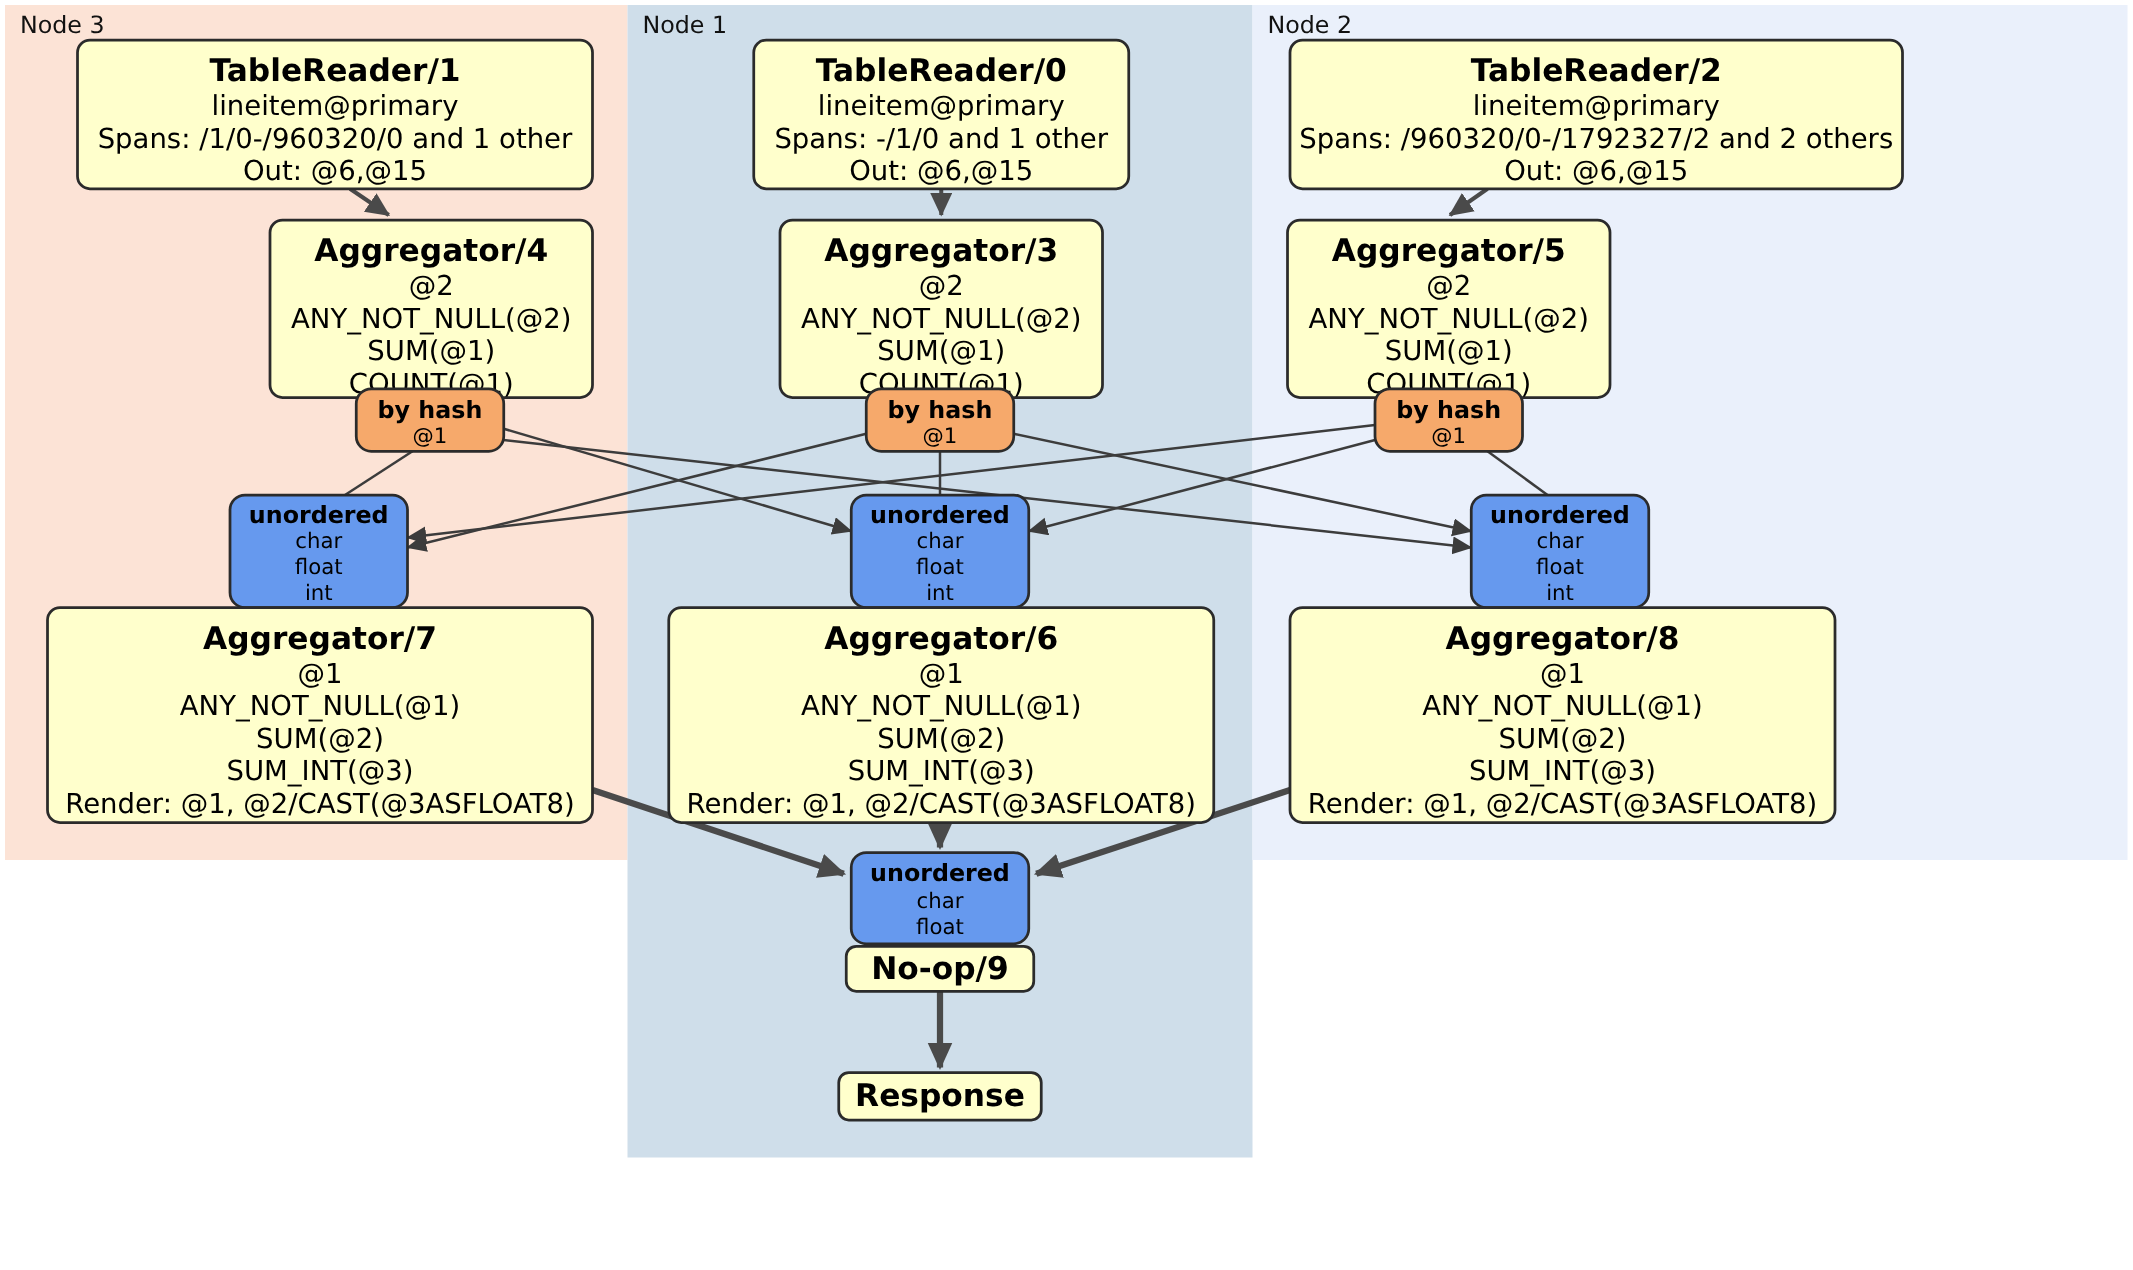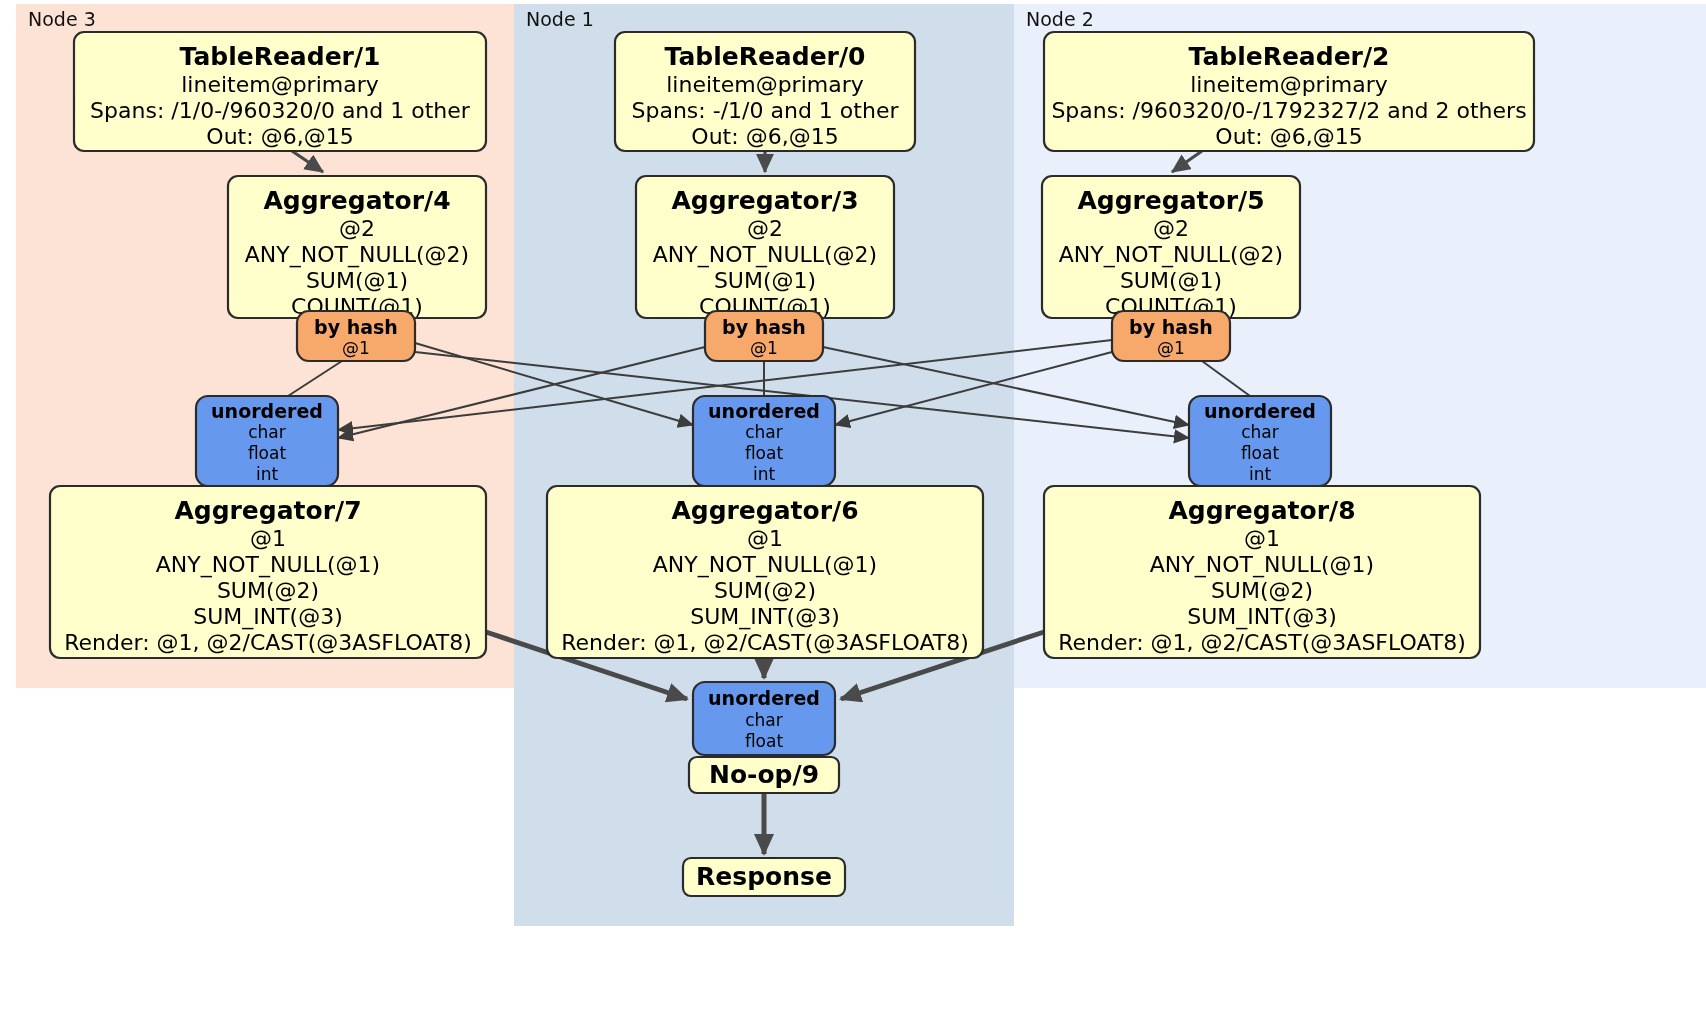--- a/index.html
+++ b/index.html
@@ -10,21 +10,20 @@
   body {
     width: 1706px;
     height: 1016px;
     overflow: hidden;
     font-family: "DejaVu Sans", "Liberation Sans", sans-serif;
   }
   #diagram-root {
     position: relative;
     width: 1592px;
     height: 1016px;
-    padding-left: 12px;
   }
   svg.flow {
     display: block;
     width: 1706px;
     height: 1016px;
   }
   .cluster-rect { stroke: none; }
   .cluster-label {
     font-size: 19px;
     fill: #111111;

